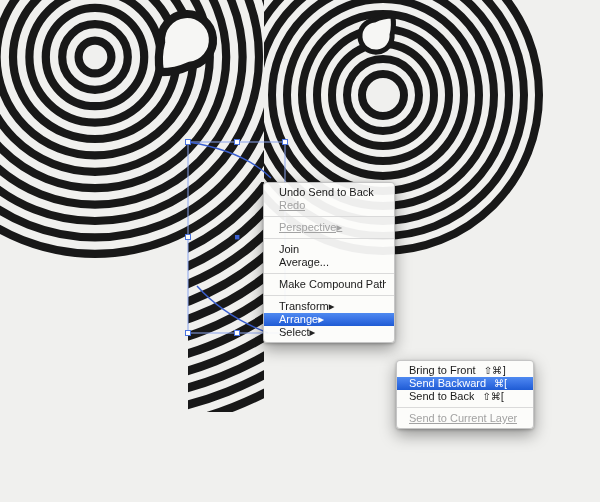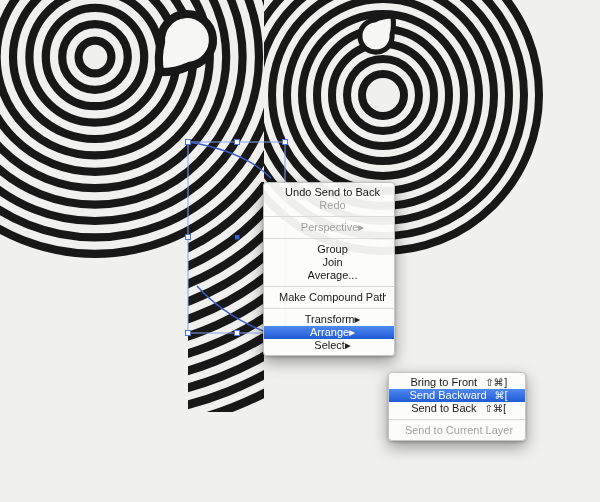--- a/index.html
+++ b/index.html
@@ -23,30 +23,30 @@
     position:absolute;z-index:10;
     background:rgba(252,252,251,0.94);
     border:1px solid rgba(70,70,70,0.30);
     border-radius:4px;
     box-shadow:0 6px 16px rgba(0,0,0,0.38), 0 1px 3px rgba(0,0,0,0.25);
     padding:3px 0;
     box-sizing:border-box;
     font-size:11px;color:#1a1a1a;
   }
   #context-menu{left:263px;top:182px;width:132px;}
-  #arrange-submenu{left:388px;top:360px;width:138px;margin-top:12px;}
+  #arrange-submenu{left:396px;top:360px;width:138px;}
   .menu-item{
     height:13px;line-height:13px;
     padding:0 8px 0 15px;
-    display:flex;align-items:center;justify-content:center;
+    display:flex;align-items:center;justify-content:flex-start;
     white-space:nowrap;cursor:default;
   }
   #arrange-submenu .menu-item{padding-left:12px;}
   .menu-item .label{flex:0 1 auto;overflow:hidden;}
-  .menu-item.disabled{color:#a2a2a2;}
+  .menu-item.disabled{color:#a2a2a2;text-decoration:underline;}
   .menu-item.highlighted{
     background:linear-gradient(180deg,#4f8af0 0%,#3a74e6 45%,#1f5bd4 100%);
     color:#ffffff;
   }
   .arrow{font-family:"DejaVu Sans", sans-serif;font-size:7.5px;color:#222;line-height:13px;}
   .menu-item.disabled .arrow{color:#a2a2a2;}
   .menu-item.highlighted .arrow{color:#ffffff;}
   .shortcut{font-family:"DejaVu Sans", sans-serif;font-size:10px;color:#1a1a1a;margin-left:8px;}
   .menu-item.highlighted .shortcut{color:#ffffff;}
   .separator{height:1px;background:#dadada;margin:4px 0;}
@@ -130,23 +130,20 @@
   <div class="menu-item disabled">
     <span class="label">Redo</span>
   </div>
   <div class="separator"></div>
   <div class="menu-item disabled">
     <span class="label">Perspective</span>
     <span class="arrow">▶</span>
   </div>
   <div class="separator"></div>
   <div class="menu-item">
-    <span class="label">Group</span>
-  </div>
-  <div class="menu-item">
     <span class="label">Join</span>
   </div>
   <div class="menu-item">
     <span class="label">Average...</span>
   </div>
   <div class="separator"></div>
   <div class="menu-item">
     <span class="label">Make Compound Path</span>
   </div>
   <div class="separator"></div>

